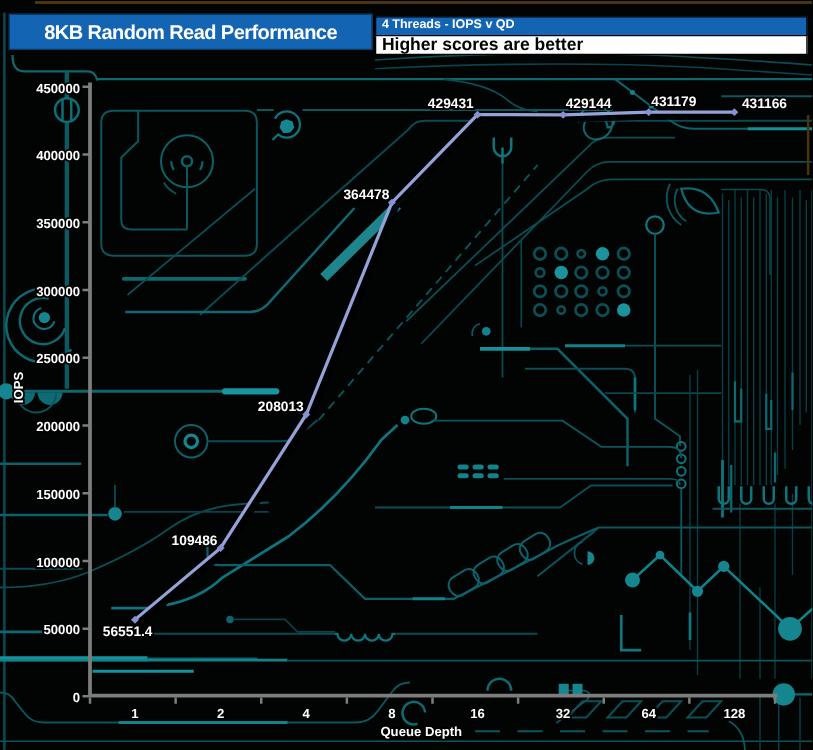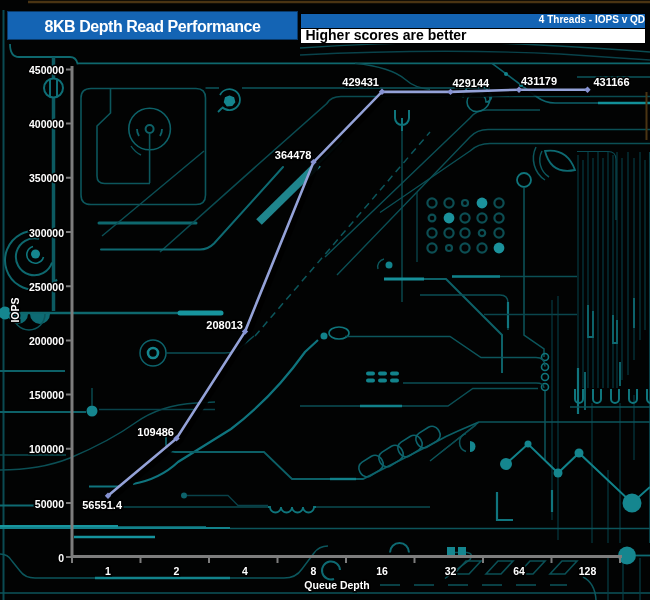--- a/index.html
+++ b/index.html
@@ -304,16 +304,16 @@
       <text x="243" y="329" text-anchor="end">208013</text>
       <text x="311.5" y="159" text-anchor="end">364478</text>
       <text x="379" y="86" text-anchor="end">429431</text>
       <text x="452.5" y="86.6">429144</text>
       <text x="521" y="84.5">431179</text>
       <text x="593.5" y="86">431166</text>
     </g>
   </g>
 </svg>
 
-<div style="position:absolute;left:7px;top:11px;width:291px;height:29px;background:#1464b4;border:1px solid #0a3a6a;box-sizing:border-box;text-align:center;line-height:29px;color:#fff;font-weight:bold;font-size:16px;letter-spacing:-0.45px;">8KB Depth Read Performance</div>
-<div style="position:absolute;left:300px;top:13px;width:346px;height:16px;background:#1464b4;border:1px solid #000;box-sizing:border-box;color:#fff;font-weight:bold;font-size:10px;line-height:12.5px;padding-left:4.5px;text-align:right;">4 Threads - IOPS v QD</div>
+<div style="position:absolute;left:7px;top:11px;width:291px;height:29px;background:#1464b4;border:1px solid #0a3a6a;box-sizing:border-box;text-align:center;line-height:29px;color:#fff;font-weight:bold;font-size:16px;letter-spacing:-0.45px;">8KB Random Read Performance</div>
+<div style="position:absolute;left:300px;top:13px;width:346px;height:16px;background:#1464b4;border:1px solid #000;box-sizing:border-box;color:#fff;font-weight:bold;font-size:10px;line-height:12.5px;padding-left:4.5px;">4 Threads - IOPS v QD</div>
 <div style="position:absolute;left:300px;top:29px;width:346px;height:15px;background:#ffffff;border:1px solid #000;border-top:none;box-sizing:border-box;color:#000;font-weight:bold;font-size:14px;line-height:13px;padding-left:4.5px;">Higher scores are better</div>
 </div>
 
 </body></html>

